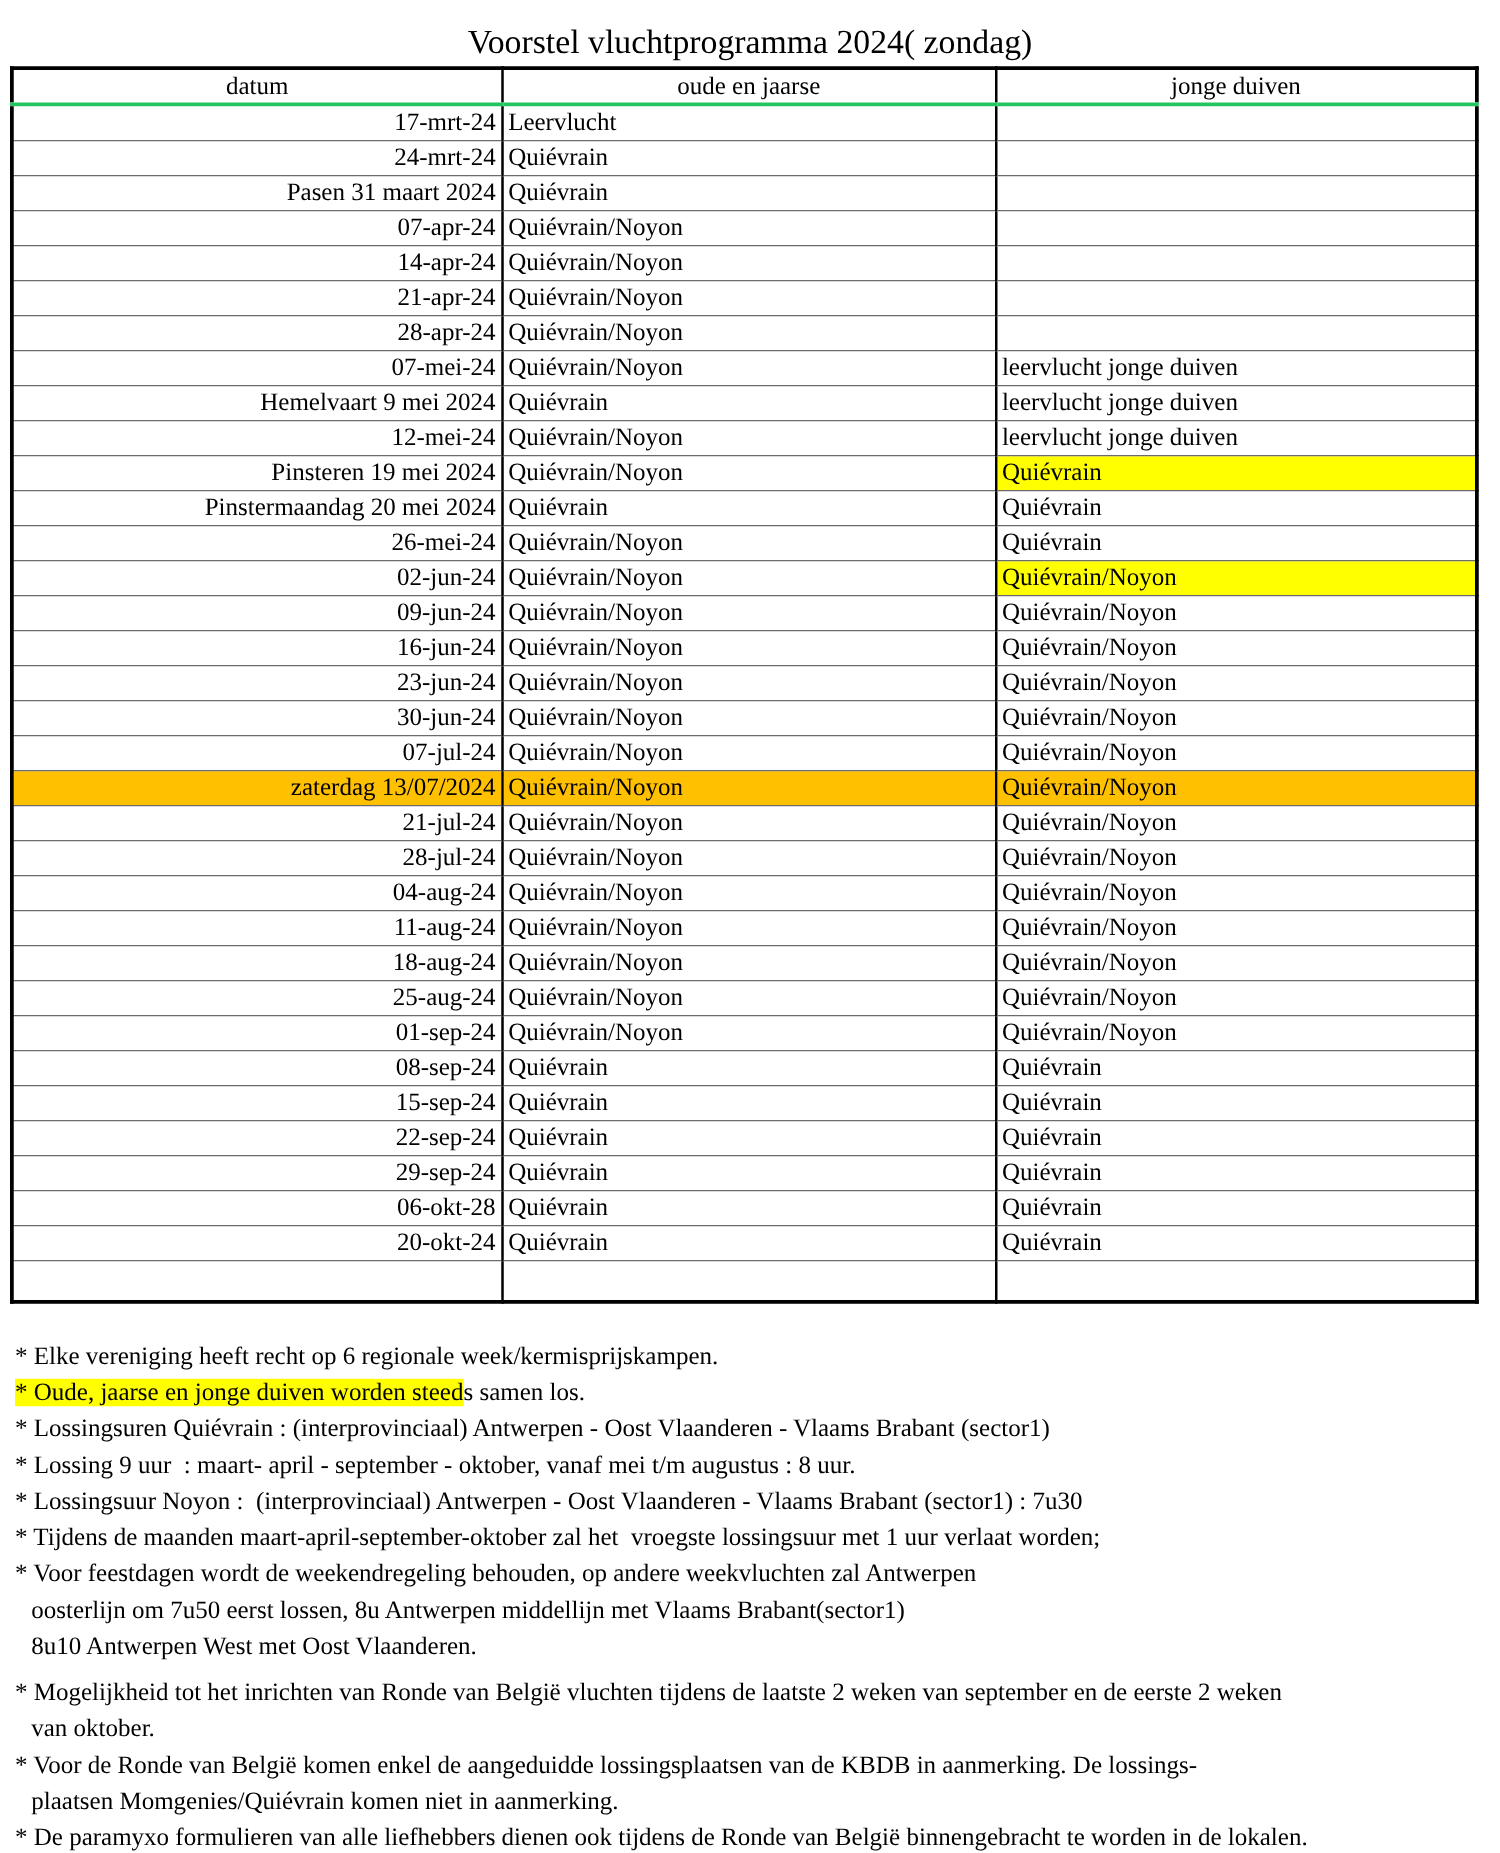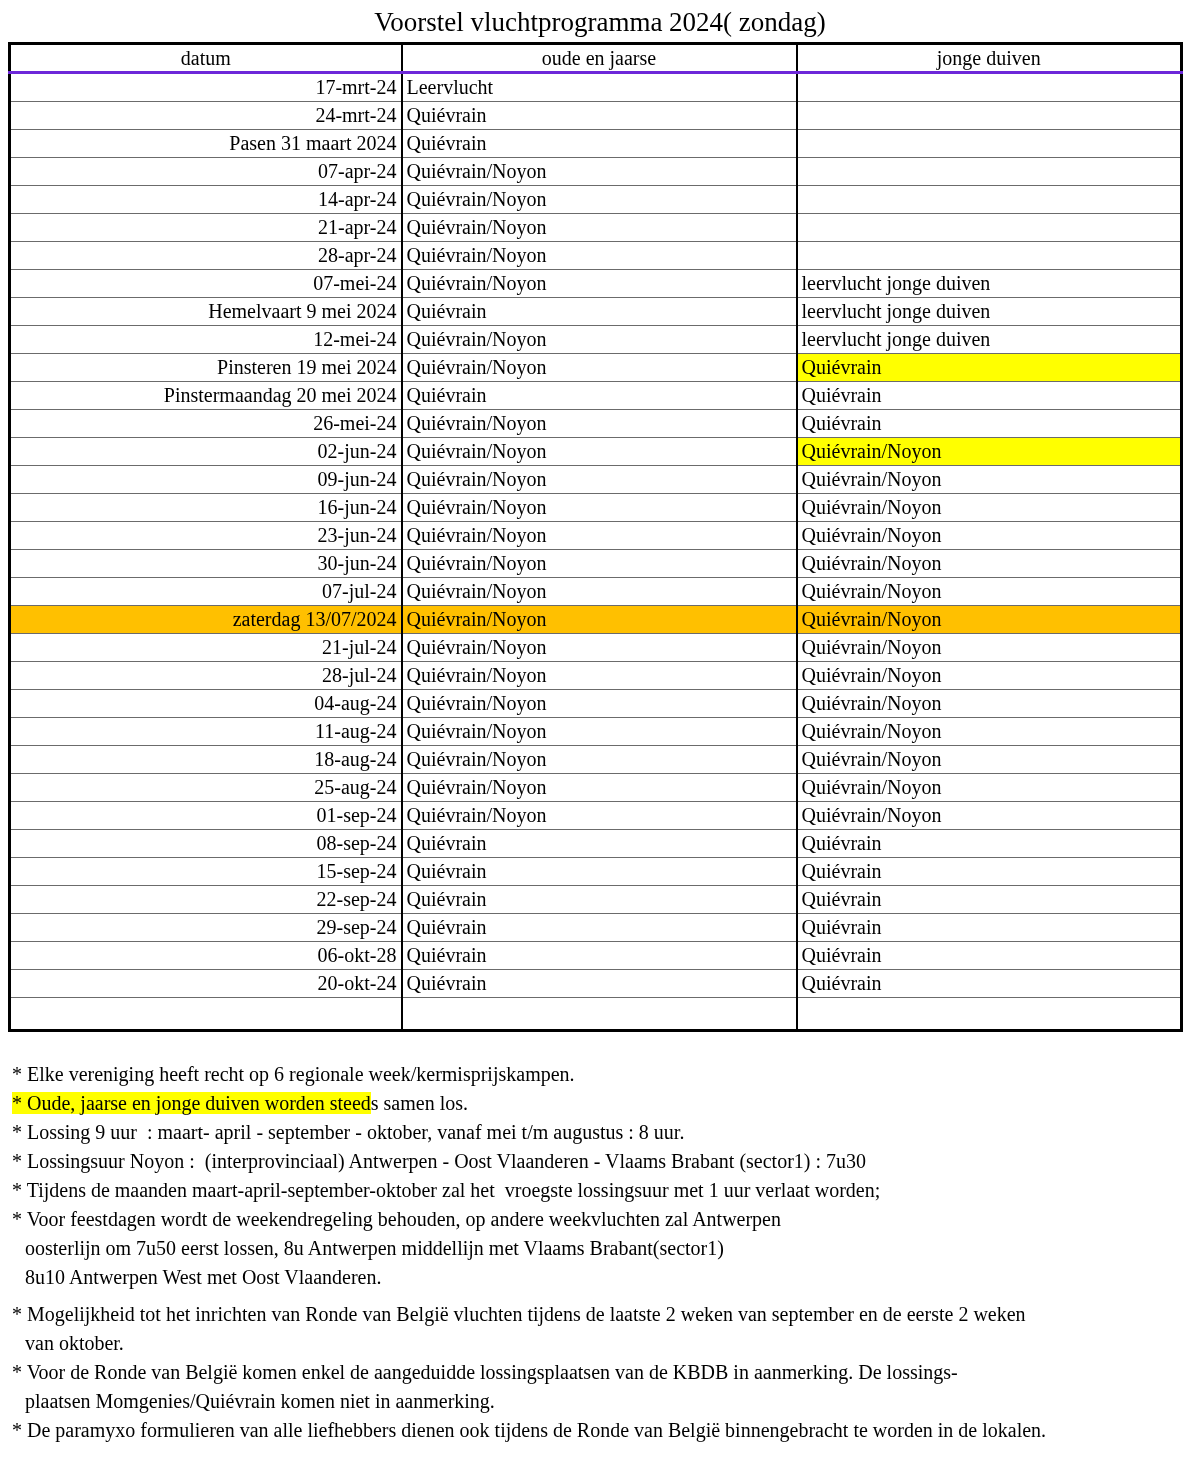--- a/index.html
+++ b/index.html
@@ -13,38 +13,38 @@
     position: relative;
     width: 1200px;
     height: 1482px;
     background: #ffffff;
     overflow: hidden;
   }
   .title {
     text-align: center;
     font-size: 27px;
     line-height: 34px;
-    padding-top: 5px;
+    padding-top: 16px;
     height: 37px;
   }
   table.schedule {
     border-collapse: collapse;
     table-layout: fixed;
     margin-left: 8px;
     width: 1172px;
     border: 3px solid #000000;
   }
   table.schedule th {
     font-weight: normal;
     font-size: 20px;
     height: 26px;
     padding: 0;
     text-align: center;
     vertical-align: middle;
-    border-bottom: 3px solid #6d28d9;
+    border-bottom: 3px solid #22c55e;
     border-left: 2px solid #000000;
   }
   table.schedule th:first-child { border-left: none; }
   table.schedule td {
     font-size: 20px;
     height: 27px;
     padding: 0 4px;
     vertical-align: middle;
     border-left: 2px solid #000000;
     border-top: 1px solid #6b6b6b;
@@ -260,20 +260,21 @@
           <td class="c1"></td>
           <td class="c2"></td>
           <td class="c3"></td>
         </tr>
       </tbody>
   </table>
 
   <div class="notes" id="notes">
       <div class="note-line"><span>* Elke vereniging heeft recht op 6 regionale week/kermisprijskampen.</span></div>
       <div class="note-line"><span class="note-hl">* Oude, jaarse en jonge duiven worden steed</span><span>s samen los.</span></div>
+      <div class="note-line"><span>* Lossingsuren Quiévrain : (interprovinciaal) Antwerpen - Oost Vlaanderen - Vlaams Brabant (sector1)</span></div>
       <div class="note-line"><span>* Lossing 9 uur  : maart- april - september - oktober, vanaf mei t/m augustus : 8 uur.</span></div>
       <div class="note-line"><span>* Lossingsuur Noyon :  (interprovinciaal) Antwerpen - Oost Vlaanderen - Vlaams Brabant (sector1) : 7u30</span></div>
       <div class="note-line"><span>* Tijdens de maanden maart-april-september-oktober zal het  vroegste lossingsuur met 1 uur verlaat worden;</span></div>
       <div class="note-line"><span>* Voor feestdagen wordt de weekendregeling behouden, op andere weekvluchten zal Antwerpen</span></div>
       <div class="note-line indent"><span>oosterlijn om 7u50 eerst lossen, 8u Antwerpen middellijn met Vlaams Brabant(sector1)</span></div>
       <div class="note-line indent"><span>8u10 Antwerpen West met Oost Vlaanderen.</span></div>
       <div class="note-line gap"><span>* Mogelijkheid tot het inrichten van Ronde van België vluchten tijdens de laatste 2 weken van september en de eerste 2 weken</span></div>
       <div class="note-line indent"><span>van oktober.</span></div>
       <div class="note-line"><span>* Voor de Ronde van België komen enkel de aangeduidde lossingsplaatsen van de KBDB in aanmerking. De lossings-</span></div>
       <div class="note-line indent"><span>plaatsen Momgenies/Quiévrain komen niet in aanmerking.</span></div>

